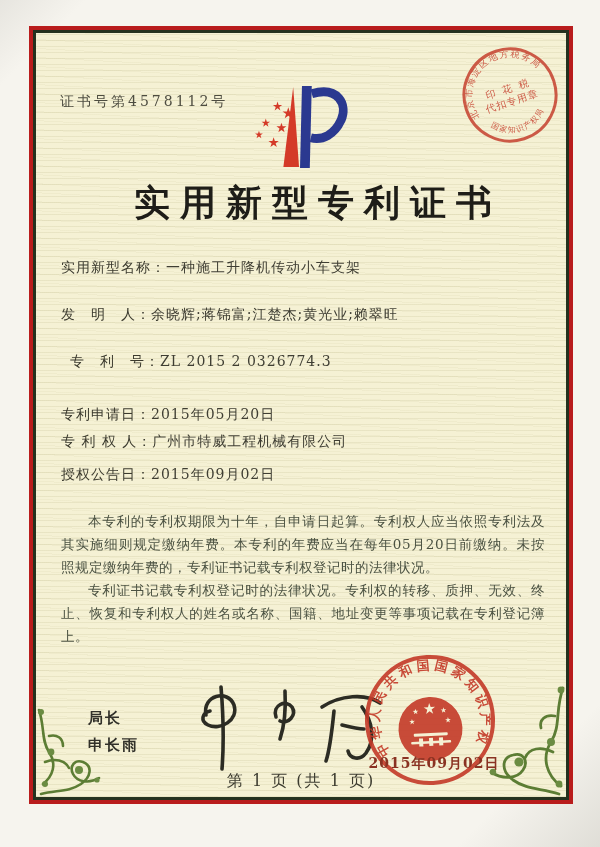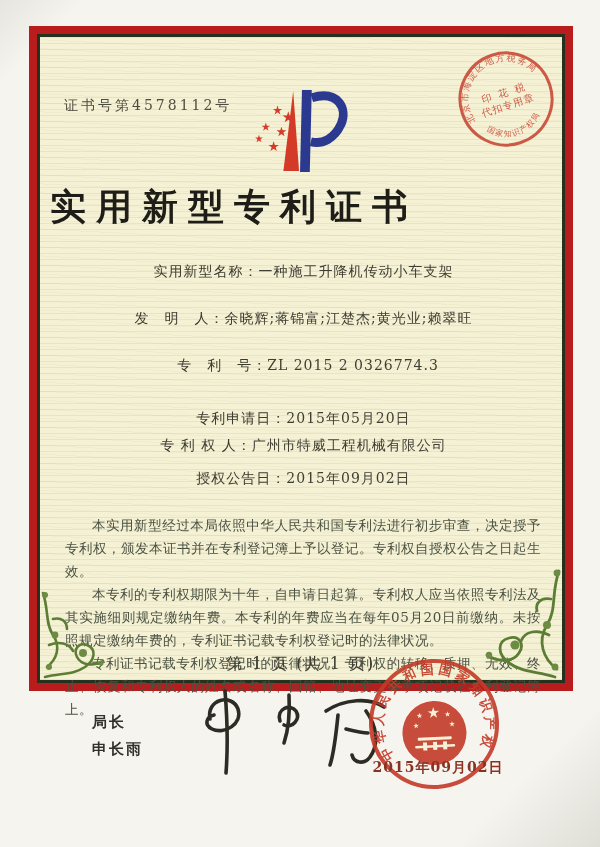--- a/index.html
+++ b/index.html
@@ -5,22 +5,22 @@
   * { margin:0; padding:0; box-sizing:border-box; }
   html,body { width:600px; height:847px; }
   body {
     background:#f6f4ee;
     font-family:"DejaVu Serif","Liberation Serif",serif;
     position:relative; overflow:hidden;
   }
   .scan-shade{ position:absolute; inset:0;
     background:linear-gradient(135deg, rgba(120,120,115,0.12) 0%, rgba(255,255,255,0) 6%, rgba(255,255,255,0) 90%, rgba(120,120,110,0.18) 100%); }
   .cert {
-    position:absolute; left:29px; top:26px; width:544px; height:665px;
-    border:8px solid #b91c1c; background:#24311e; padding:2px;
+    position:absolute; left:29px; top:26px; width:544px; height:778px;
+    border:4px solid #b91c1c; background:#24311e; padding:2px;
   }
   .cert-inner {
     position:relative; width:100%; height:100%;
     border:1px solid #26331f;
     background-color:#f5f1d4;
     background-image:
       repeating-linear-gradient(0deg, rgba(176,170,120,0.18) 0 1px, rgba(0,0,0,0) 1px 6px),
       repeating-linear-gradient(3deg, rgba(190,184,135,0.10) 0 1px, rgba(0,0,0,0) 1px 9px);
   }
   .cert-no {
@@ -29,26 +29,26 @@
   }
   .logo {
     position:absolute; left:50%; top:50px; transform:translateX(-50%);
     width:118px; height:88px;
   }
   .tax-stamp {
     position:absolute; right:6px; top:12px; width:100px; height:100px;
     transform:rotate(-18deg); opacity:0.82;
   }
   .title {
-    position:absolute; top:146px; left:0; width:100%;
-    text-align:left; font-size:36px; font-weight:bold;
+    position:absolute; top:146px; left:12px; width:100%;
+    text-align:center; font-size:36px; font-weight:bold;
     letter-spacing:10px; color:#1e1d18; text-indent:10px;
   }
   .fields { position:absolute; left:25px; right:20px; top:0; }
-  .frow { position:absolute; left:0; right:0; font-size:14px; color:#3b3a2e; letter-spacing:1px; white-space:nowrap;text-align:center; }
+  .frow { position:absolute; left:0; right:0; font-size:14px; color:#3b3a2e; letter-spacing:1px; white-space:nowrap; }
   .frow .f-label{ color:#3b3a2e; }
   .frow .f-value{ color:#3f3e33; }
   .r0{ top:226px; } .r1{ top:273px; } .r2{ top:320px;margin-left:9px; }
   .r3{ top:366px;margin-top:7px; } .r4{ top:400px; } .r5{ top:433px; }
   .paras {
     position:absolute; left:25px; right:21px; top:477px;
     font-size:13.5px; line-height:23px; color:#4b5242;
     text-align:justify; letter-spacing:0.5px;
   }
   .paras p { text-indent:2em; margin:0; }
@@ -130,21 +130,20 @@
       </div>
       <div class="frow r4">
         <span class="f-label">专 利 权 人：</span><span class="f-value">广州市特威工程机械有限公司</span>
       </div>
       <div class="frow r5">
         <span class="f-label">授权公告日：</span><span class="f-value">2015年09月02日</span>
       </div>
     </div>
 
     <div class="paras">
-      <p>本实用新型经过本局依照中华人民共和国专利法进行初步审查，决定授予专利权，颁发本证书并在专利登记簿上予以登记。专利权自授权公告之日起生效。</p>
       <p>本专利的专利权期限为十年，自申请日起算。专利权人应当依照专利法及其实施细则规定缴纳年费。本专利的年费应当在每年05月20日前缴纳。未按照规定缴纳年费的，专利证书记载专利权登记时的法律状况。</p>
       <p>专利证书记载专利权登记时的法律状况。专利权的转移、质押、无效、终止、恢复和专利权人的姓名或名称、国籍、地址变更等事项记载在专利登记簿上。</p>
     </div>
 
     <div class="officer">
       <div>局长</div>
       <div>申长雨</div>
     </div>
 
     <svg class="signature" viewBox="0 0 210 105" aria-hidden="true">

